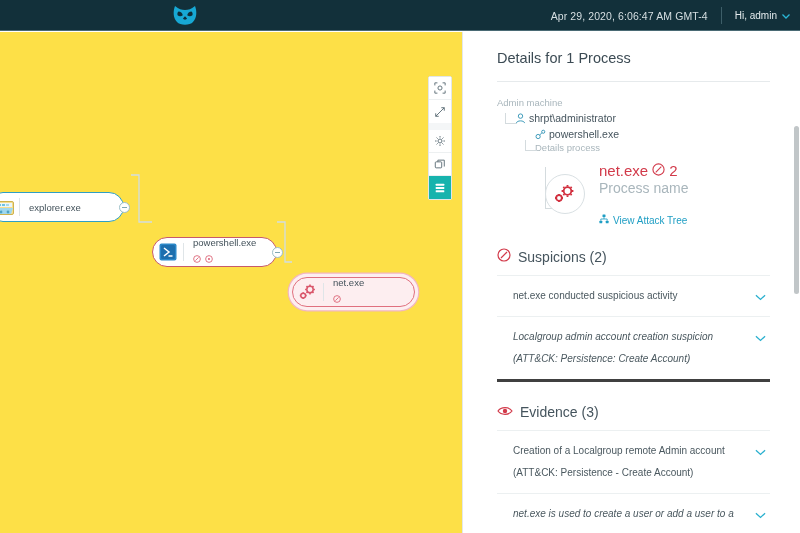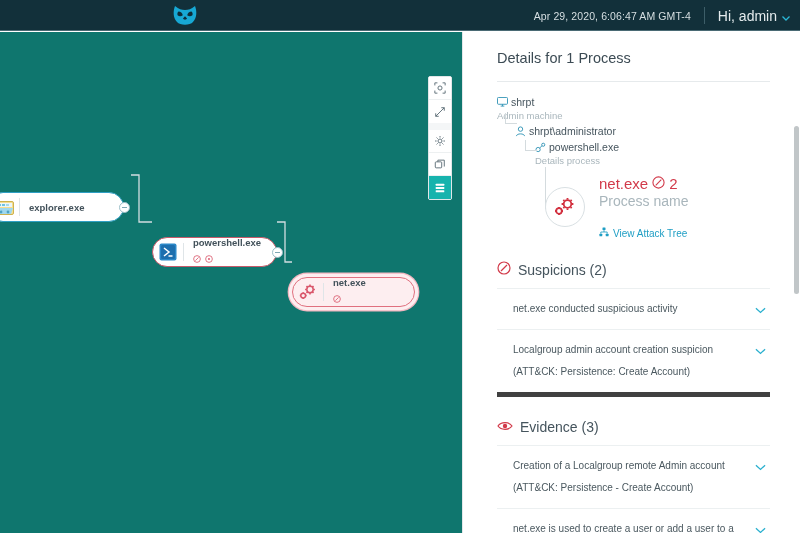--- a/index.html
+++ b/index.html
@@ -24,31 +24,30 @@
   .topbar-right {
     position: absolute; right: 10px; top: 0; height: 31px;
     display: flex; align-items: center; gap: 0;
   }
   .ts {
     color: #d6dfe2; font-size: 10.5px; letter-spacing: .1px;
     padding-right: 13px;
   }
   .vdiv { width: 1px; height: 17px; background: #3d5e68; }
   .user {
-    color: #e4ebed; font-size: 14px; padding-left: 13px;
+    color: #e4ebed; font-size: 10px; padding-left: 13px;
     display: flex; align-items: center; gap: 5px; cursor: pointer;
   }
   .chev-sm { display: inline-block; }
 
   
   .canvas {
     position: absolute; left: 0; top: 32px; width: 462px; height: 501px;
-    background: #0f766e;
+    background: #fde047;
     overflow: hidden;
-    font-weight: bold;
   }
   .panel-divider {
     position: absolute; left: 462px; top: 32px; width: 1px; height: 501px;
     background: #e3e7e9;
   }
 
   
   .node {
     position: absolute; height: 30px;
     border-radius: 16px;
@@ -166,21 +165,21 @@
     font-size: 14px; color: #45545d;
   }
   .sec-list { margin: 10px 30px 0 34px; }
   .sec-item {
     position: relative;
     border-top: 1px solid #ecf0f1;
     padding: 9px 24px 9px 16px;
     font-size: 10px; color: #4a585f; line-height: 22px;
     cursor: pointer;
   }
-  .sec-item:last-child { border-bottom: 5px solid #404040; }
+  .sec-item:last-child { border-bottom: 3px solid #404040; font-style: italic; }
   .item-chev {
     position: absolute; right: 4px; top: 11px;
   }
 
   .scrollbar-track {
     position: absolute; right: 0px; top: 32px; width: 7px; height: 501px;
     background: #ffffff;
   }
   .scrollbar-thumb {
     position: absolute; right: 1px; top: 94px; width: 5px; height: 168px;
@@ -355,30 +354,20 @@
 
     <div class="dt-title">Details for 1 Process</div>
     <div class="dt-rule"></div>
 
     <div class="tree">
       <div class="elbow" style="left:42px; top:31px; width:12px; height:11px;"></div>
       <div class="elbow" style="left:62px; top:58px; width:12px; height:11px;"></div>
       <div class="elbow" style="left:82px; top:85px; width:18px; height:42px;"></div>
 
       <div>
-        <div class="tree-row">
-          <span class="tree-icon">
-            <svg width="11" height="10" viewBox="0 0 12 11">
-              <rect x="0.5" y="0.5" width="11" height="7.5" rx="1" fill="none" stroke="#2f93b5" stroke-width="1"></rect>
-              <path d="M4 10 H8" stroke="#2f93b5" stroke-width="1"></path>
-              <path d="M6 8 V10" stroke="#2f93b5" stroke-width="1"></path>
-            </svg>
-          </span>
-          <span class="tree-main">shrpt</span>
-        </div>
         <div class="tree-sub">Admin machine</div>
       </div>
 
       <div class="lvl2">
         <div class="tree-row">
           <span class="tree-icon">
             <svg width="11" height="11" viewBox="0 0 12 12">
               <circle cx="6" cy="3.4" r="2.4" fill="none" stroke="#2f93b5" stroke-width="1"></circle>
               <path d="M1.6 11 C1.6 7.8 10.4 7.8 10.4 11" fill="none" stroke="#2f93b5" stroke-width="1"></path>
             </svg>

